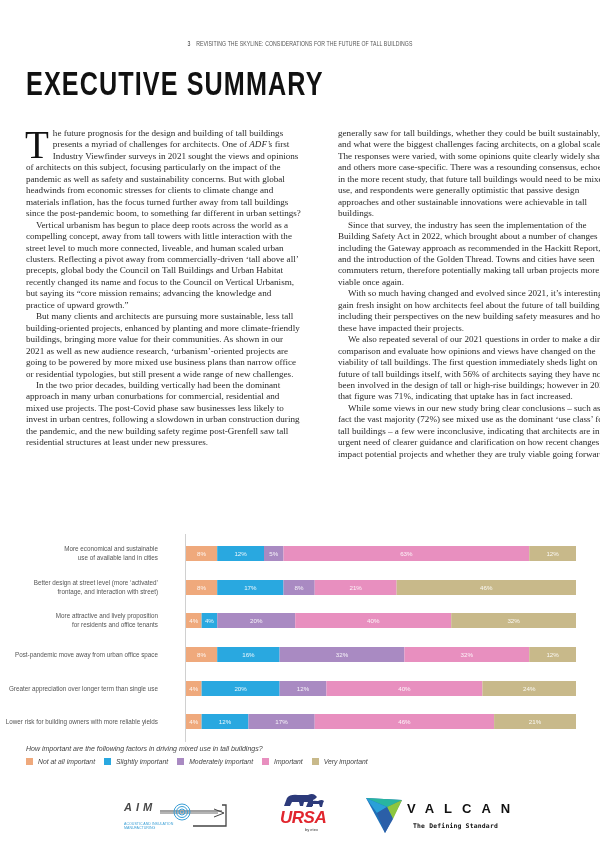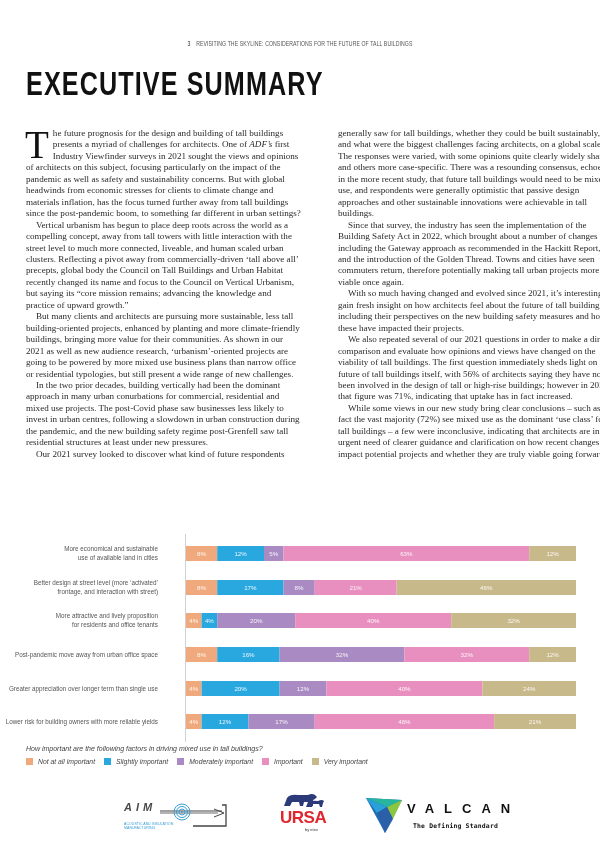--- a/index.html
+++ b/index.html
@@ -49,21 +49,21 @@
     position: absolute; left: 6px; top: 1px; font-family: "Liberation Sans", sans-serif;
     font-style: italic; font-weight: 700; font-size: 11px; letter-spacing: 4px; color: #4a4a4a;
   }
   .aim-sub {
     position: absolute; left: 6px; top: 22px; font-family: "Liberation Sans", sans-serif;
     font-size: 3.6px; line-height: 4.2px; color: #3b9fd6; text-transform: uppercase; width: 70px;
   }
   .ursa { left: 280px; top: 790px; width: 50px; height: 50px; }
   .ursa-word {
     position: absolute; left: 0; top: 18px; font-family: "Liberation Sans", sans-serif;
-    font-weight: 700; font-size: 17px; color: #e1262e; letter-spacing: -0.5px; text-align: center;
+    font-weight: 700; font-style: italic; font-size: 17px; color: #e1262e; letter-spacing: -0.5px; text-align: center;
   }
   .ursa-by {
     position: absolute; left: 25px; top: 37px; font-family: "Liberation Sans", sans-serif;
     font-size: 4px; color: #333;
   }
   .valcan { left: 365px; top: 797px; width: 180px; height: 42px; }
   .valcan-word {
     position: absolute; left: 42px; top: 4px; font-family: "Liberation Sans", sans-serif;
     font-weight: 700; font-size: 13px; letter-spacing: 10px; color: #111;
   }
@@ -80,21 +80,20 @@
   <span>REVISITING THE SKYLINE: CONSIDERATIONS FOR THE FUTURE OF TALL BUILDINGS</span>
 </div>
 
 <h1 class="title">EXECUTIVE SUMMARY</h1>
 
 <div class="col left">
   <p class="first"><span class="dropcap">T</span><span>he future prognosis for the design and building of tall buildings presents a myriad of challenges for architects. One of <i>ADF’s</i> first Industry Viewfinder surveys in 2021 sought the views and opinions of architects on this subject, focusing particularly on the impact of the pandemic as well as safety and sustainability concerns. But with global headwinds from economic stresses for clients to climate change and materials inflation, has the focus turned further away from tall buildings since the post-pandemic boom, to something far different in urban settings?</span></p>
   <p>Vertical urbanism has begun to place deep roots across the world as a compelling concept, away from tall towers with little interaction with the street level to much more connected, liveable, and human scaled urban clusters. Reflecting a pivot away from commercially-driven ‘tall above all’ precepts, global body the Council on Tall Buildings and Urban Habitat recently changed its name and focus to the Council on Vertical Urbanism, but saying its “core mission remains; advancing the knowledge and practice of upward growth.”</p>
   <p>But many clients and architects are pursuing more sustainable, less tall building-oriented projects, enhanced by planting and more climate-friendly buildings, bringing more value for their communities. As shown in our 2021 as well as new audience research, ‘urbanism’-oriented projects are going to be powered by more mixed use business plans than narrow office or residential typologies, but still present a wide range of new challenges.</p>
   <p>In the two prior decades, building vertically had been the dominant approach in many urban conurbations for commercial, residential and mixed use projects. The post-Covid phase saw businesses less likely to invest in urban centres, following a slowdown in urban construction during the pandemic, and the new building safety regime post-Grenfell saw tall residential structures at least under new pressures.</p>
-  <p>Our 2021 survey looked to discover what kind of future respondents</p>
 </div>
 
 <div class="col right">
   <p class="noind">generally saw for tall buildings, whether they could be built sustainably, and what were the biggest challenges facing architects, on a global scale. The responses were varied, with some opinions quite clearly widely shared, and others more case-specific. There was a resounding consensus, echoed in the more recent study, that future tall buildings would need to be mixed use, and respondents were generally optimistic that passive design approaches and other sustainable innovations were achievable in tall buildings.</p>
   <p>Since that survey, the industry has seen the implementation of the Building Safety Act in 2022, which brought about a number of changes including the Gateway approach as recommended in the Hackitt Report, and the introduction of the Golden Thread. Towns and cities have seen commuters return, therefore potentially making tall urban projects more viable once again.</p>
   <p>With so much having changed and evolved since 2021, it’s interesting to gain fresh insight on how architects feel about the future of tall buildings, including their perspectives on the new building safety measures and how these have impacted their projects.</p>
   <p>We also repeated several of our 2021 questions in order to make a direct comparison and evaluate how opinions and views have changed on the viability of tall buildings. The first question immediately sheds light on the future of tall buildings itself, with 56% of architects saying they have not been involved in the design of tall or high-rise buildings; however in 2021 that figure was 71%, indicating that uptake has in fact increased.</p>
   <p>While some views in our new study bring clear conclusions – such as the fact the vast majority (72%) see mixed use as the dominant ‘use class’ for tall buildings – a few were inconclusive, indicating that architects are in urgent need of clearer guidance and clarification on how recent changes impact potential projects and whether they are truly viable going forward.</p>
 </div>
 

